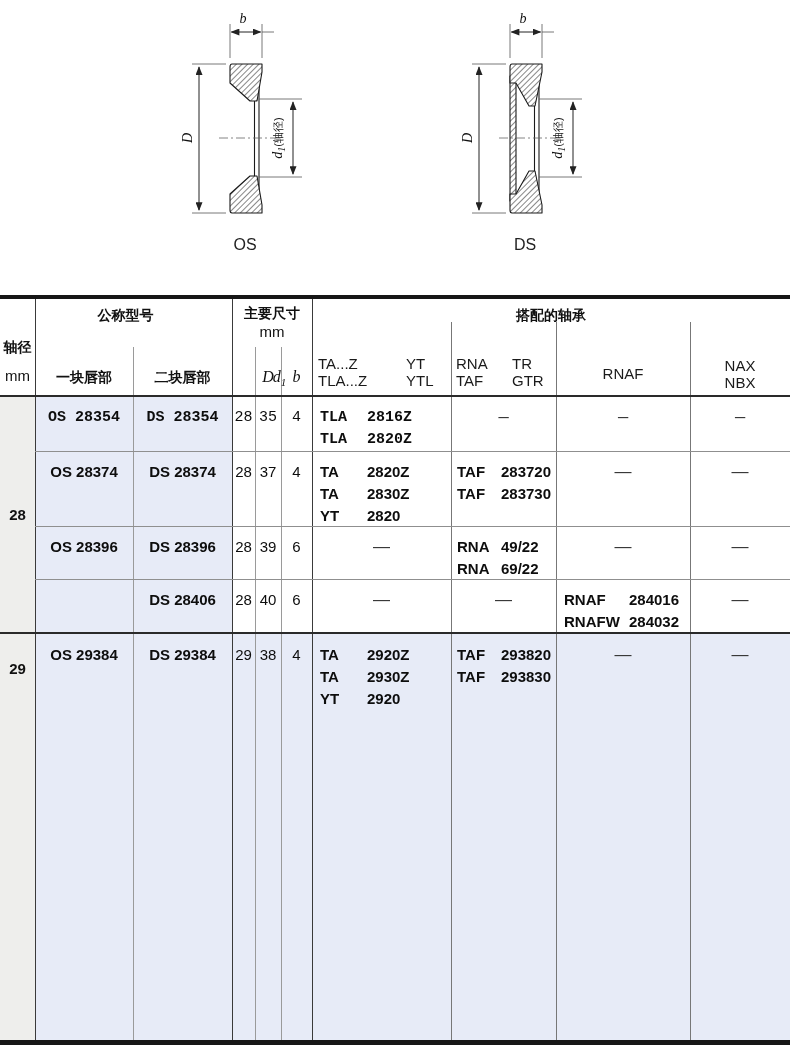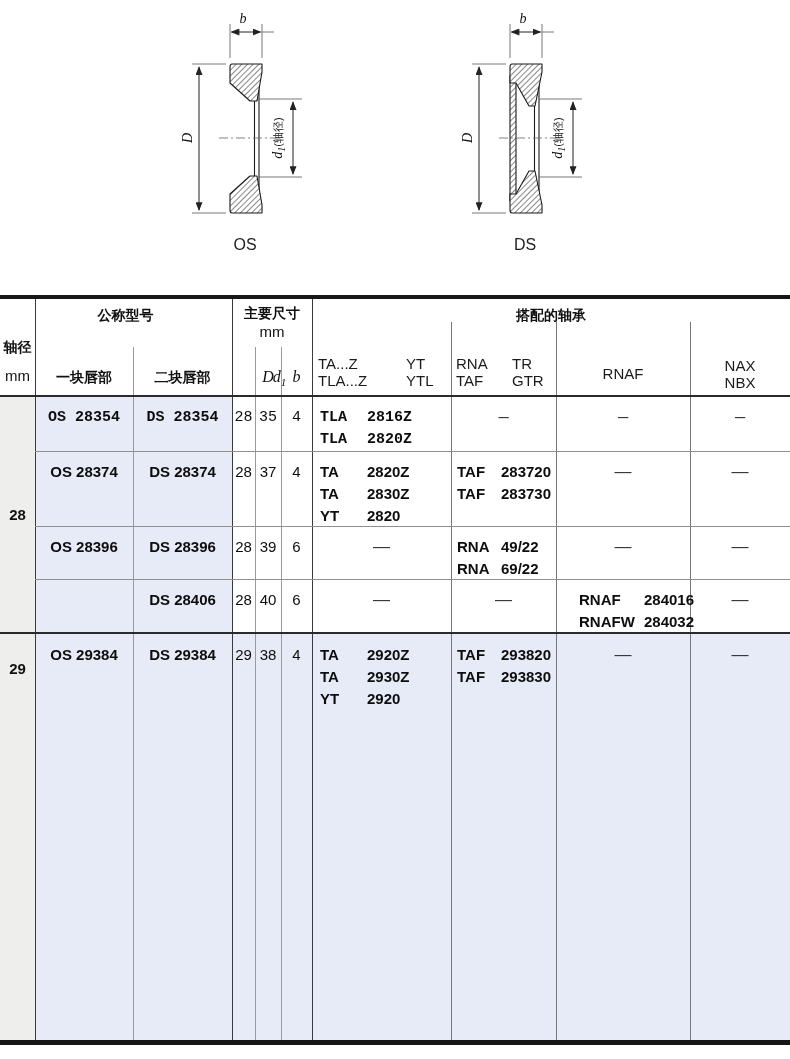--- a/index.html
+++ b/index.html
@@ -34,21 +34,21 @@
   .row{position:absolute;left:0;width:790px;}
   .cell{position:absolute;top:0;bottom:0;padding-top:10px;box-sizing:border-box;
         font-size:15px;font-weight:bold;line-height:22px;color:#0d0d0d;}
   .col-os{left:35px;width:98px;text-align:center;}
   .col-ds{left:133px;width:99px;text-align:center;}
   .col-d1{left:232px;width:23px;text-align:center;font-weight:normal;}
   .col-D{left:255px;width:26px;text-align:center;font-weight:normal;}
   .col-b{left:281px;width:31px;text-align:center;font-weight:normal;}
   .col-c1{left:312px;width:139px;padding-left:8px;}
   .col-c2{left:451px;width:105px;padding-left:6px;}
-  .col-c3{left:556px;width:134px;padding-left:23px;}
+  .col-c3{left:556px;width:134px;padding-left:8px;}
   .col-c4{left:690px;width:100px;}
   .cell .p{display:inline-block;}
   .col-c1 .p{width:47px;}
   .col-c2 .p{width:44px;}
   .col-c3 .p{width:65px;}
   .dashc{text-align:center;padding-left:0;font-weight:normal;font-size:17px;color:#333;}
   .line{display:block;white-space:nowrap;}
   .glabel{position:absolute;left:0;width:35px;display:flex;justify-content:center;
           font-weight:bold;font-size:15px;color:#111;}
 </style>

